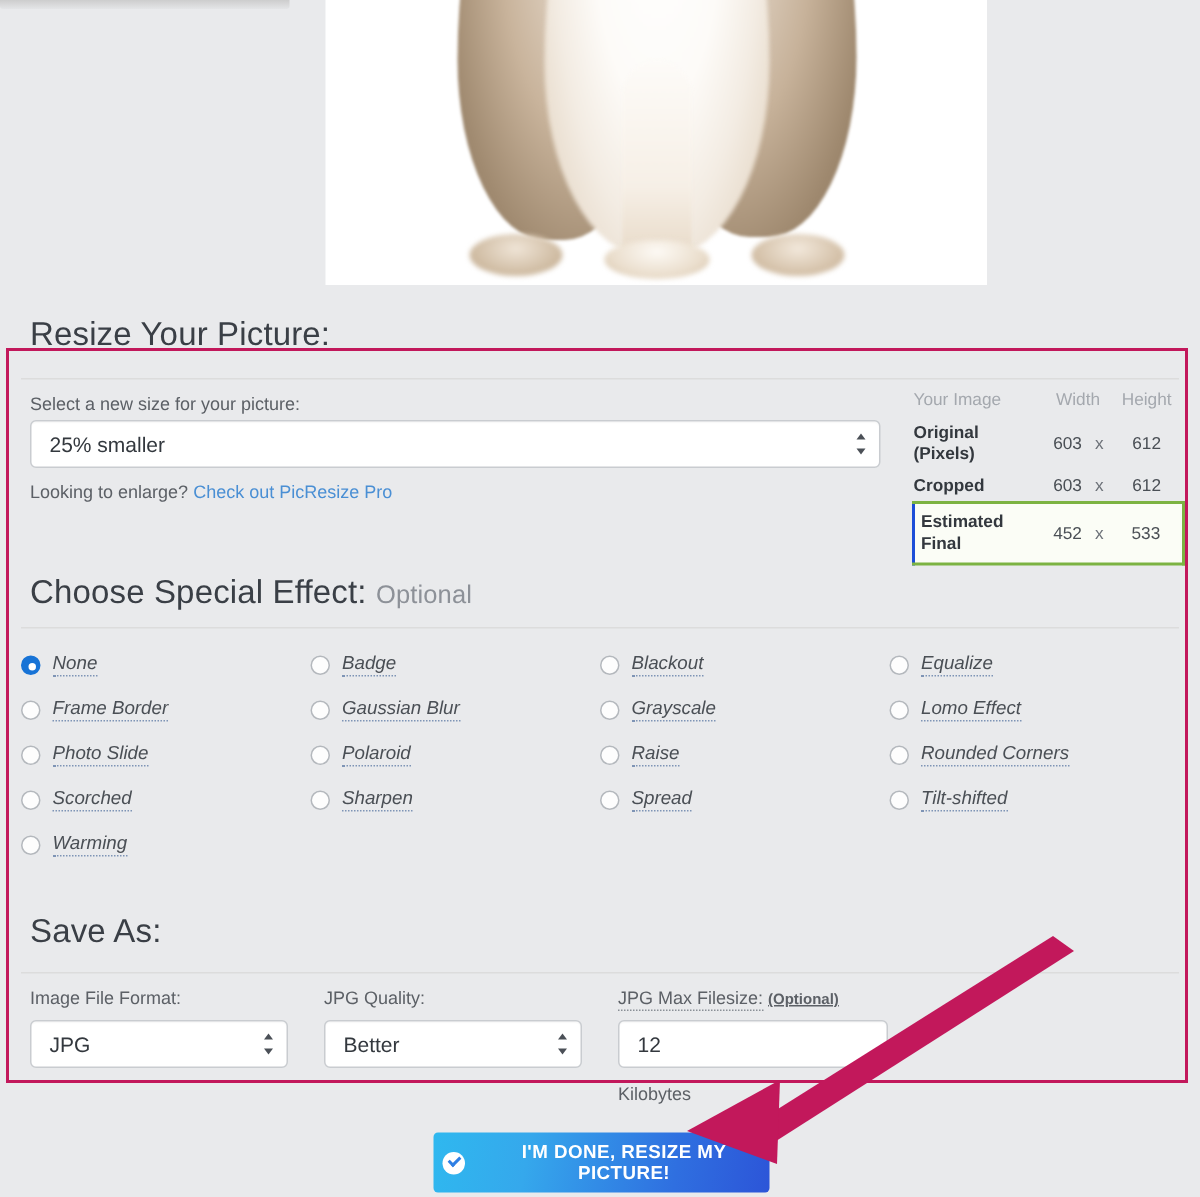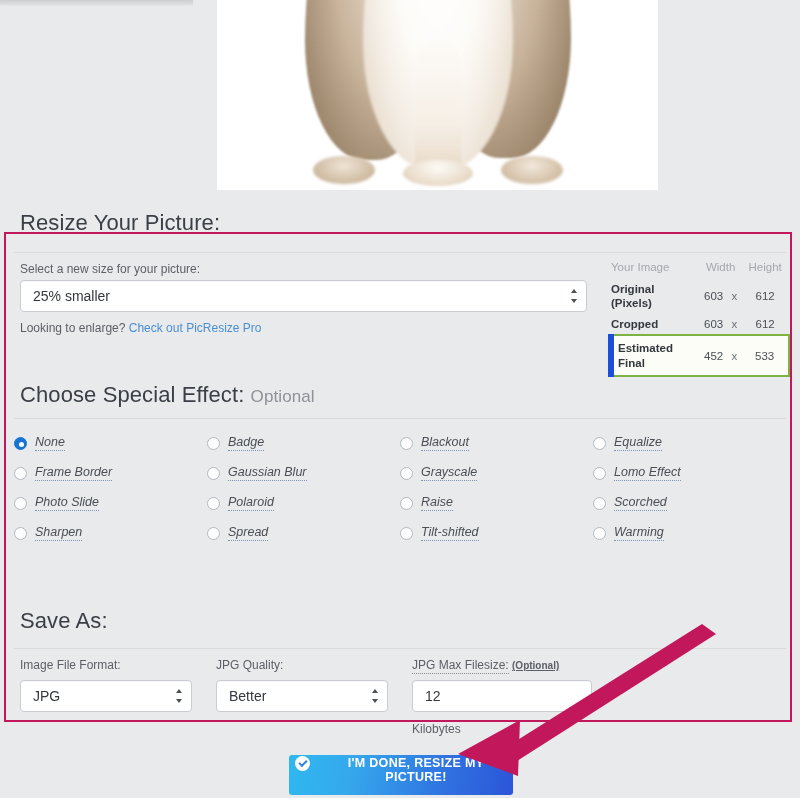--- a/index.html
+++ b/index.html
@@ -146,21 +146,21 @@
   #dims th.num, #dims td.num { text-align: center; }
   #dims td { padding: 3px 0; vertical-align: middle; }
   #dims td.lbl { font-weight: bold; color: #33383e; line-height: 1.25; }
   #dims td.x { color: #6d7279; width: 14px; text-align: center; }
   #dims tr.est td {
     background: #fbfdf6;
     border-top: 2px solid #7cb342;
     border-bottom: 2px solid #7cb342;
     padding: 5px 0;
   }
-  #dims tr.est td:first-child { border-left: 6px solid #1d4ed8; padding-left: 4px; }
+  #dims tr.est td:first-child { border-left: 2px solid #1d4ed8; padding-left: 4px; }
   #dims tr.est td:last-child  { border-right: 2px solid #7cb342; }
 
   
   #title-effect { position: absolute; left: 20px; top: 382px; }
   #effects {
     position: absolute; left: 14px; top: 428px; width: 772px;
     display: grid; grid-template-columns: repeat(4, 1fr);
     row-gap: 0; column-gap: 0; font-style: italic;
   }
   .radio-row {
@@ -199,21 +199,21 @@
   }
 
   
   #submit-btn {
     position: absolute; left: 289px; top: 755px;
     width: 224px; height: 40px;
     border: 0; border-radius: 3px;
     background: linear-gradient(100deg, #2fb8ef 0%, #35a8ec 28%, #2f6fe0 72%, #2c55d8 100%);
     color: #ffffff; font-size: 12.5px; font-weight: bold;
     letter-spacing: .3px;
-    display: flex; align-items: flex-start; justify-content: center;
+    display: flex; align-items: center; justify-content: center;
     gap: 15px; cursor: pointer;
     font-family: "Liberation Sans", sans-serif;
   }
   #check-icon {
     width: 15px; height: 15px; border-radius: 50%;
     background: #ffffff; position: relative; flex: 0 0 auto;
   }
   #check-icon::after {
     content: ""; position: absolute;
     left: 4px; top: 3.5px; width: 6px; height: 3px;
@@ -345,20 +345,24 @@
     <div class="radio-row">
       <span class="radio"></span>
       <span class="lbl">Polaroid</span>
     </div>
     <div class="radio-row">
       <span class="radio"></span>
       <span class="lbl">Raise</span>
     </div>
     <div class="radio-row">
       <span class="radio"></span>
+      <span class="lbl">Rounded Corners</span>
+    </div>
+    <div class="radio-row">
+      <span class="radio"></span>
       <span class="lbl">Scorched</span>
     </div>
     <div class="radio-row">
       <span class="radio"></span>
       <span class="lbl">Sharpen</span>
     </div>
     <div class="radio-row">
       <span class="radio"></span>
       <span class="lbl">Spread</span>
     </div>

